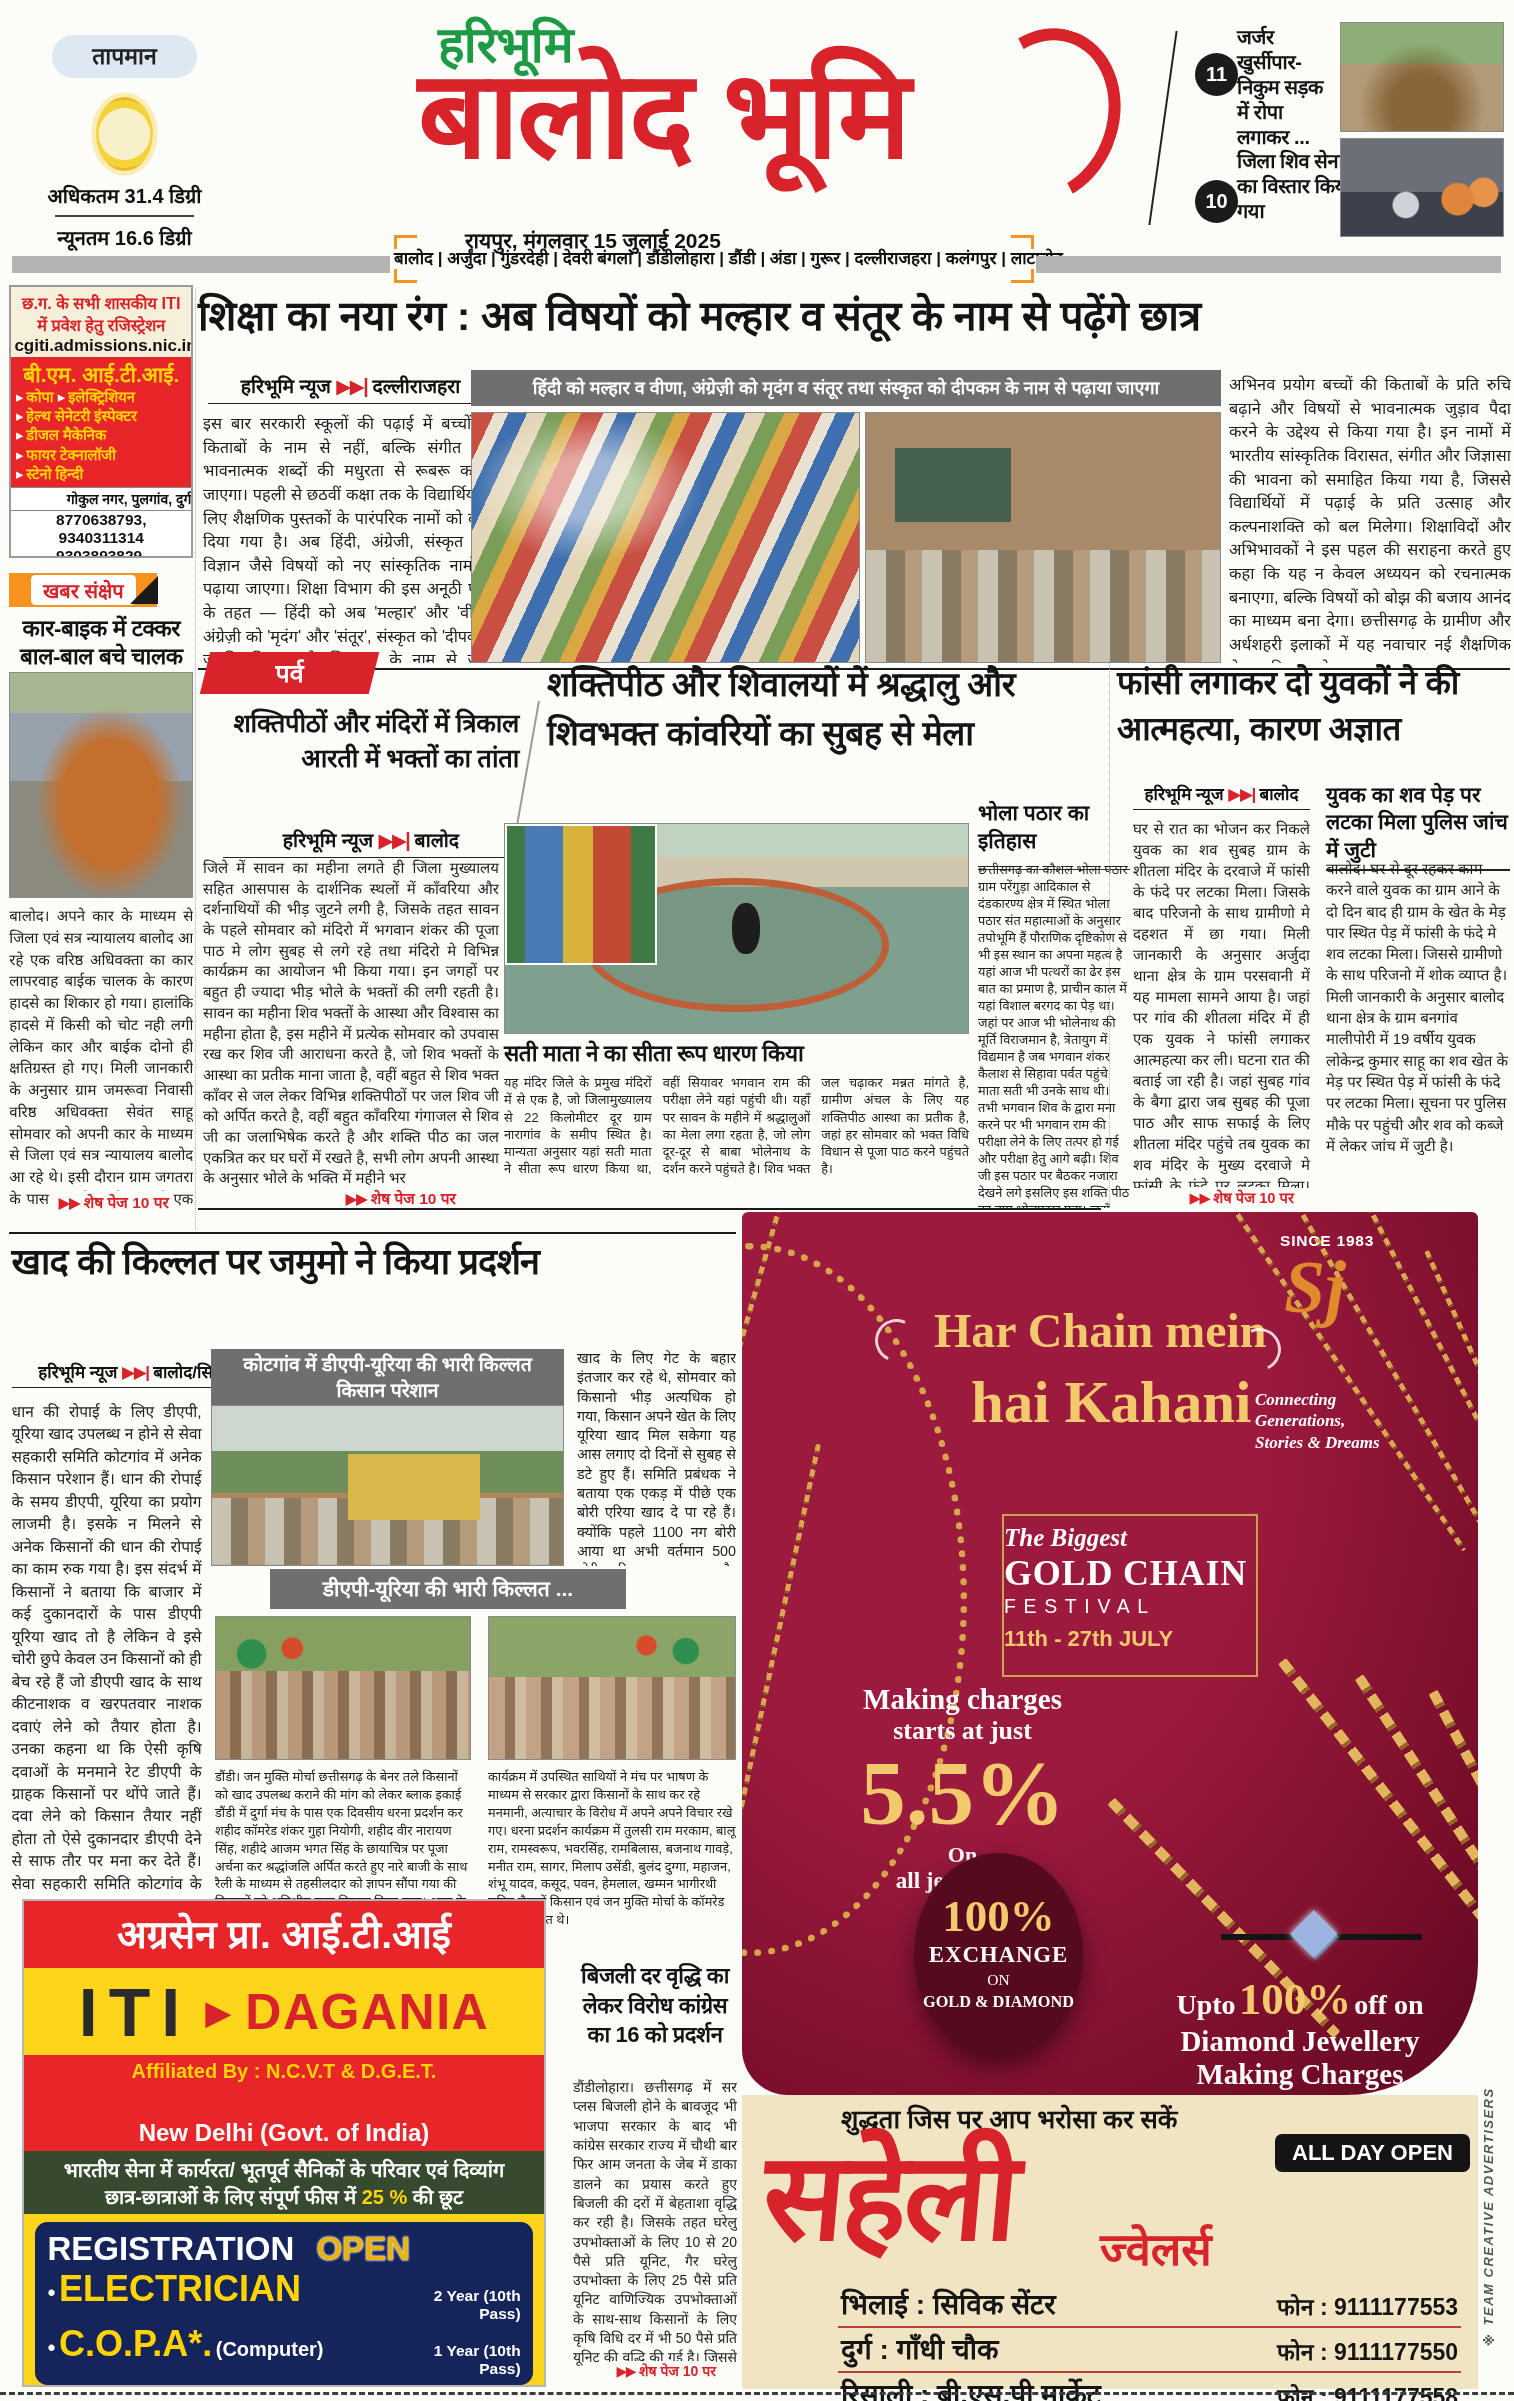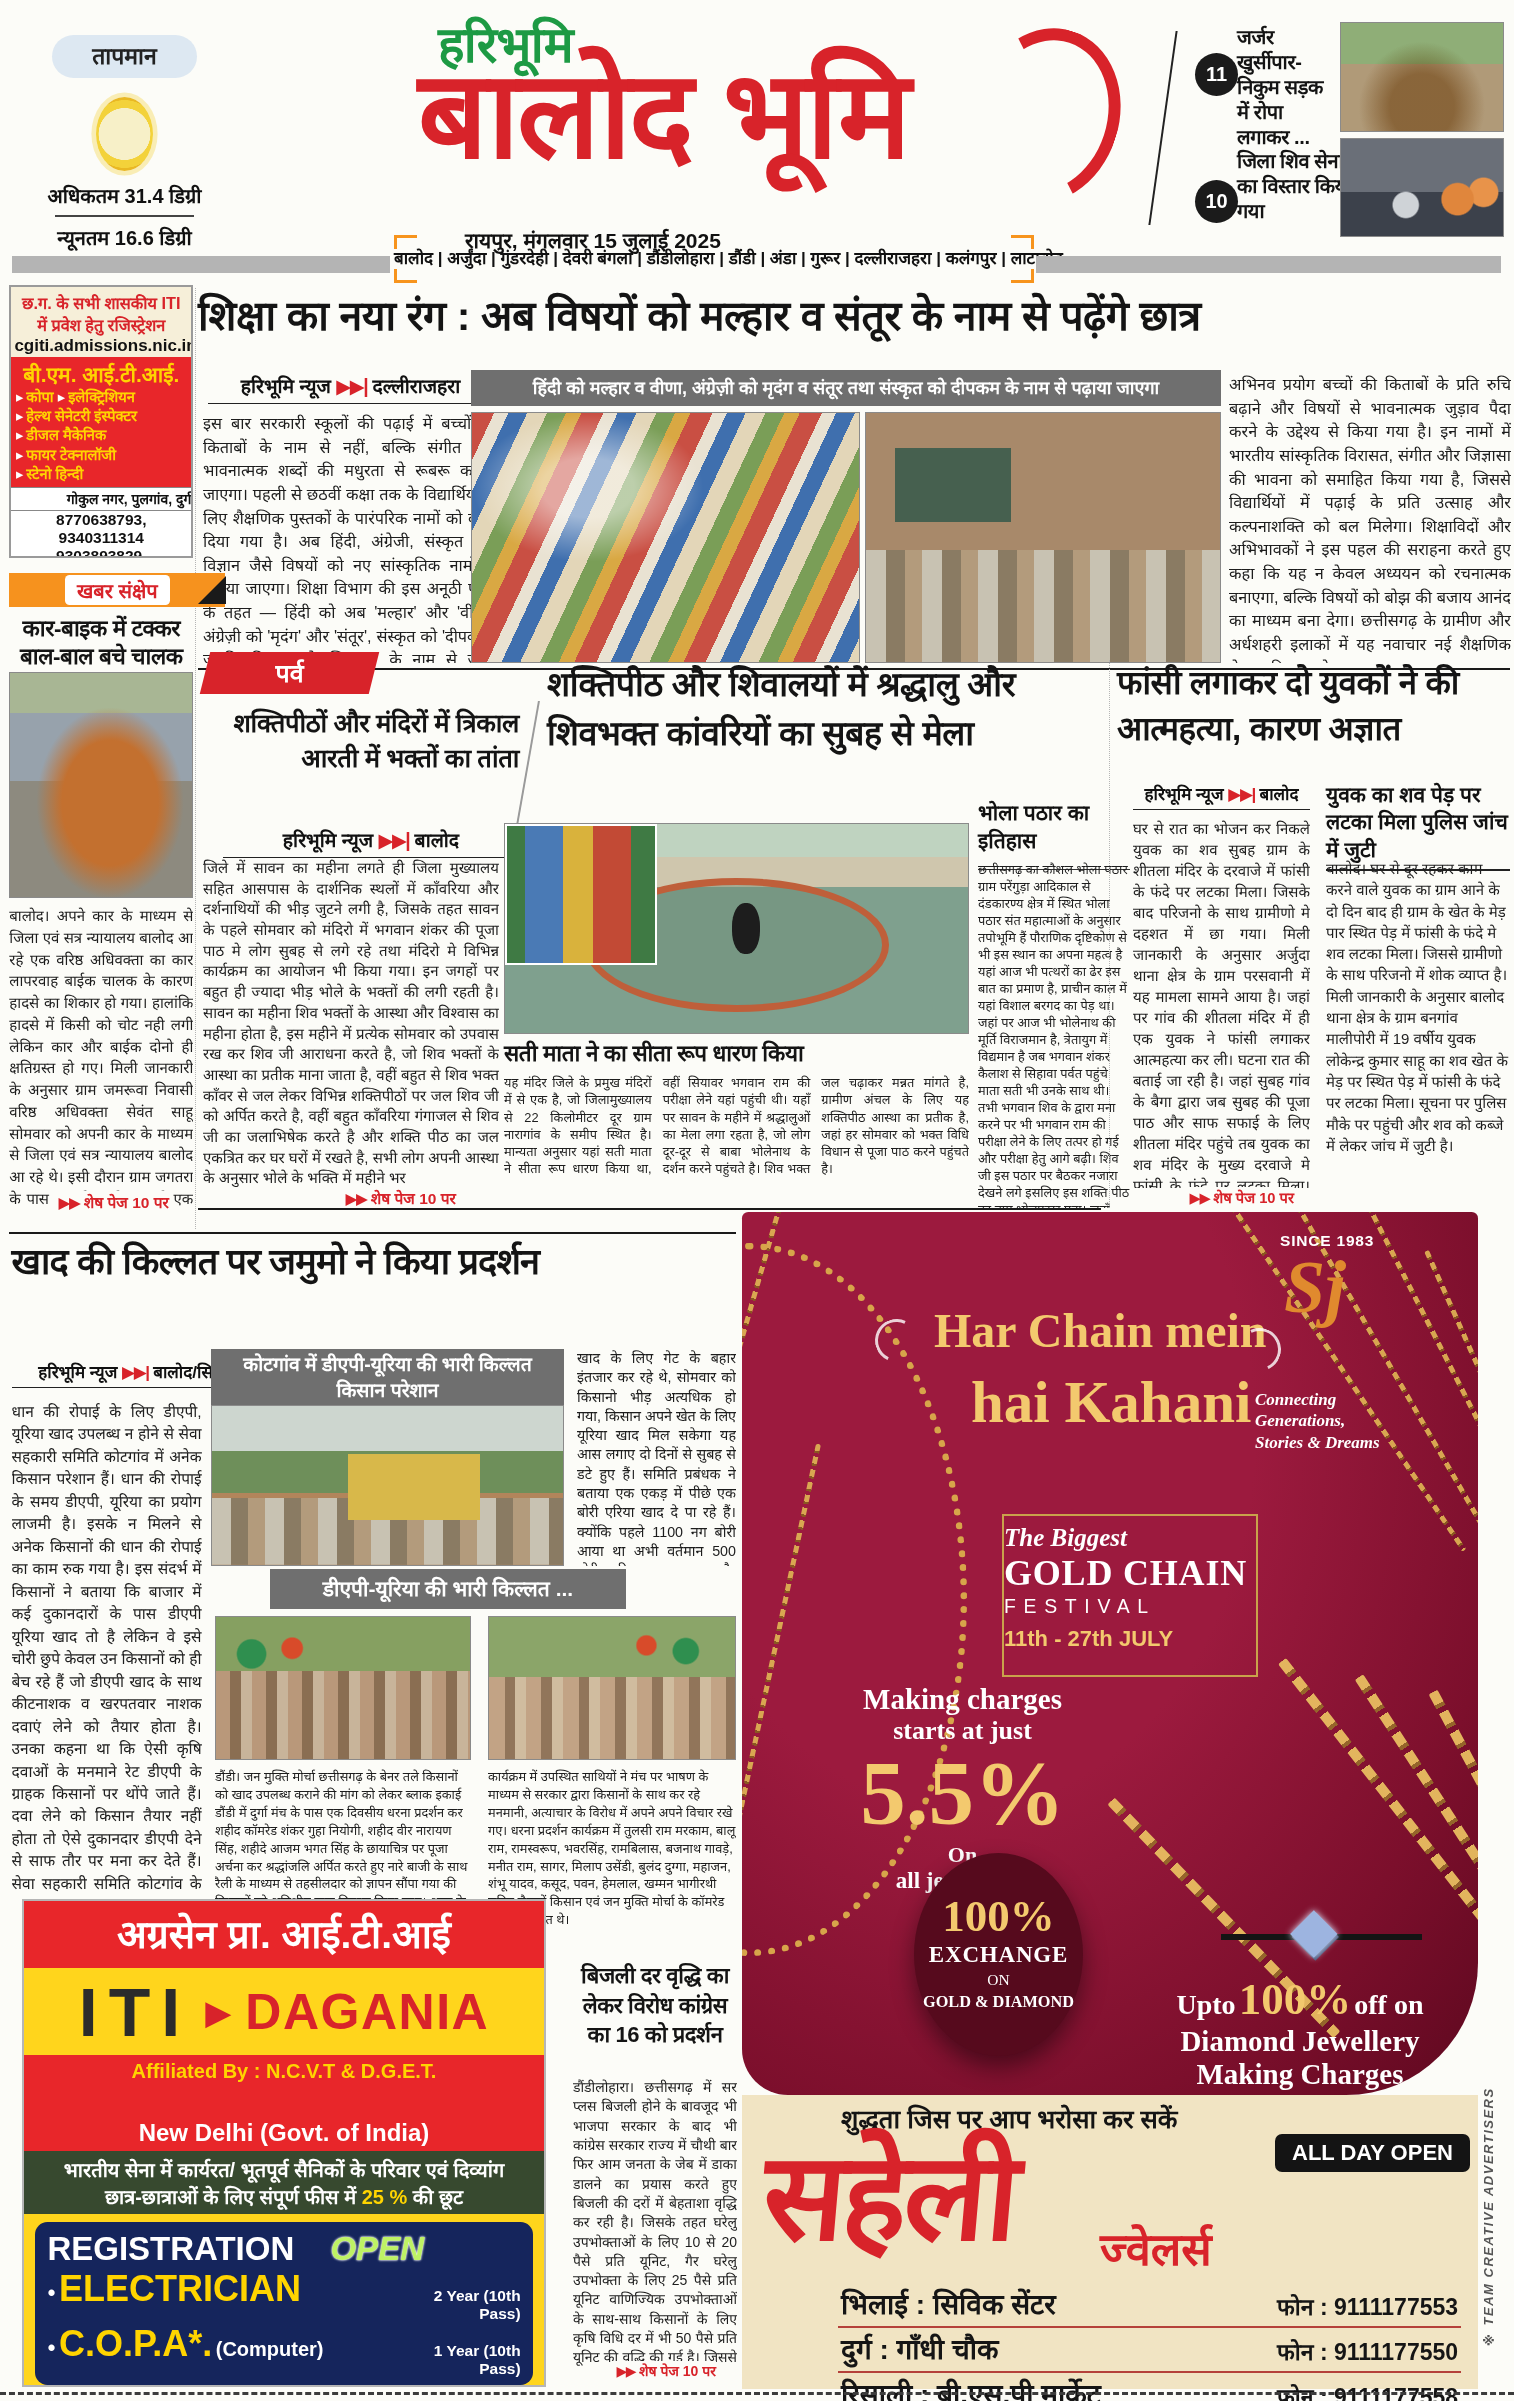--- a/index.html
+++ b/index.html
@@ -110,21 +110,21 @@
   </div>
   <div class="abs bodytxt" style="left:203px;top:412px;width:294px;height:251px;font-size:16.3px;">इस बार सरकारी स्कूलों की पढ़ाई में बच्चों को किताबों के नाम से नहीं, बल्कि संगीत और भावनात्मक शब्दों की मधुरता से रूबरू कराया जाएगा। पहली से छठवीं कक्षा तक के विद्यार्थियों के लिए शैक्षणिक पुस्तकों के पारंपरिक नामों को बदल दिया गया है। अब हिंदी, अंग्रेजी, संस्कृत और विज्ञान जैसे विषयों को नए सांस्कृतिक नामों से पढ़ाया जाएगा। शिक्षा विभाग की इस अनूठी पहल के तहत — हिंदी को अब 'मल्हार' और 'वीणा', अंग्रेज़ी को 'मृदंग' और 'संतूर', संस्कृत को 'दीपकम', जबकि विज्ञान को 'जिज्ञासा' के नाम से जाना जाएगा।, यह</div>
 
   <div class="abs grayband" style="left:471px;top:370px;width:750px;height:36px;font-size:18px;line-height:36px;white-space:nowrap;">हिंदी को मल्हार व वीणा, अंग्रेज़ी को मृदंग व संतूर तथा संस्कृत को दीपकम के नाम से पढ़ाया जाएगा</div>
   <div class="abs photo" style="left:471px;top:412px;width:389px;height:251px;background:radial-gradient(ellipse at 30% 30%,rgba(255,255,255,.5) 0 12%,rgba(0,0,0,0) 30%),repeating-linear-gradient(115deg,#c94f43 0 20px,#e9e2d2 20px 33px,#3f6fae 33px 50px,#e3d6b8 50px 68px,#7a9e57 68px 85px,#d9a843 85px 99px);"></div>
   <div class="abs photo" style="left:865px;top:412px;width:356px;height:251px;background:linear-gradient(#46604f,#46604f) 12% 20%/116px 74px no-repeat,repeating-linear-gradient(90deg,#c8c2b2 0 20px,#8a7b63 20px 39px,#b39b7c 39px 56px) 0 100%/100% 45% no-repeat,linear-gradient(180deg,#a8896a 0 55%,#8a6f52 55%);"></div>
   <div class="abs bodytxt" style="left:1229px;top:373px;width:282px;height:290px;font-size:16.3px;">अभिनव प्रयोग बच्चों की किताबों के प्रति रुचि बढ़ाने और विषयों से भावनात्मक जुड़ाव पैदा करने के उद्देश्य से किया गया है। इन नामों में भारतीय सांस्कृतिक विरासत, संगीत और जिज्ञासा की भावना को समाहित किया गया है, जिससे विद्यार्थियों में पढ़ाई के प्रति उत्साह और कल्पनाशक्ति को बल मिलेगा। शिक्षाविदों और अभिभावकों ने इस पहल की सराहना करते हुए कहा कि यह न केवल अध्ययन को रचनात्मक बनाएगा, बल्कि विषयों को बोझ की बजाय आनंद का माध्यम बना देगा। छत्तीसगढ़ के ग्रामीण और अर्धशहरी इलाकों में यह नवाचार नई शैक्षणिक चेतना की लहर लेकर आएगा।</div>
 
   <div class="abs rule" style="left:198px;top:668px;width:1312px;height:2.3px;"></div>
 
-  <div class="abs brief-banner" style="left:9.3px;top:573px;width:216px;height:34px;">
+  <div class="abs brief-banner" style="left:9.3px;top:573px;width:148px;height:34px;">
     <span class="brief-pill" style="font-size:20px;">खबर संक्षेप</span>
   </div>
   <div class="abs hl" style="left:9.3px;top:615px;width:184px;font-size:22.5px;text-align:center;">कार-बाइक में टक्कर बाल-बाल बचे चालक</div>
   <div class="abs photo" style="left:9.3px;top:672px;width:184px;height:226px;background:radial-gradient(ellipse at 55% 58%,#c3702f 0 34%,rgba(0,0,0,0) 52%),linear-gradient(180deg,#a8b694 0 18%,#97a2ac 18% 48%,#8d8a7f 48%);"></div>
   <div class="abs bodytxt" style="left:9.3px;top:905px;width:184px;height:307px;font-size:15px;">बालोद। अपने कार के माध्यम से जिला एवं सत्र न्यायालय बालोद आ रहे एक वरिष्ठ अधिवक्ता का कार लापरवाह बाईक चालक के कारण हादसे का शिकार हो गया। हालांकि हादसे में किसी को चोट नही लगी लेकिन कार और बाईक दोनो ही क्षतिग्रस्त हो गए। मिली जानकारी के अनुसार ग्राम जमरूवा निवासी वरिष्ठ अधिवक्ता सेवंत साहू सोमवार को अपनी कार के माध्यम से जिला एवं सत्र न्यायालय बालोद आ रहे थे। इसी दौरान ग्राम जगतरा के पास कार के आगे चल रहे एक लापरवाह बाईक सवार युवक ने बिना एंडीकेटर या संकेतक दिए अचानक बाईक मोड़ दी जिसके पीछे चल रहे अधिवक्ता ने बाईक चालक को बचाने के प्रयास मे कार मे तुरंत ब्रेक लगाया। जिसके बाद भी कार</div>
   <div class="abs cont" style="left:54px;top:1191px;font-size:15.5px;"><span class="arr">▶▶</span> <span>शेष पेज 10 पर</span></div>
 
   <div class="abs" style="left:205px;top:652px;width:169px;height:42px;background:#d8232a;transform:skewX(-14deg);">
     <div style="transform:skewX(14deg);color:#fff;font-weight:bold;font-size:25px;text-align:center;line-height:42px;">पर्व</div>
   </div>
@@ -204,21 +204,21 @@
       <div style="color:#fff;font-weight:bold;font-size:20px;">भारतीय सेना में कार्यरत/ भूतपूर्व सैनिकों के परिवार एवं दिव्यांग</div>
       <div style="color:#fff;font-weight:bold;font-size:20px;">
         <span>छात्र-छात्राओं के लिए संपूर्ण फीस में</span>
         <span style="color:#ffd400;">25 %</span>
         <span>की छूट</span>
       </div>
     </div>
     <div class="navybox" style="margin:7.7px 11px;padding:7.7px 12.4px;">
       <div style="font-size:33px;font-weight:bold;">
         <span>REGISTRATION</span>
-        <span style="color:#bef264;text-shadow:0 0 2.3px #fff,0 0 2.3px #fff;margin-left:27px;font-style:italic;">OPEN</span>
+        <span style="color:#eab308;text-shadow:0 0 2.3px #fff,0 0 2.3px #fff;margin-left:13px;">OPEN</span>
       </div>
       <div style="display:flex;align-items:baseline;justify-content:space-between;">
         <div><span style="color:#fff;font-size:23px;">•</span> <span style="color:#ffd400;font-weight:bold;font-size:36px;">ELECTRICIAN</span></div>
         <div style="font-size:15.5px;font-weight:bold;text-align:right;width:116px;">2 Year (10th Pass)</div>
       </div>
       <div style="display:flex;align-items:baseline;justify-content:space-between;">
         <div><span style="color:#fff;font-size:23px;">•</span> <span style="color:#ffd400;font-weight:bold;font-size:36px;">C.O.P.A*.</span> <span style="font-size:20px;font-weight:bold;">(Computer)</span></div>
         <div style="font-size:15.5px;font-weight:bold;text-align:right;width:116px;">1 Year (10th Pass)</div>
       </div>
     </div>

